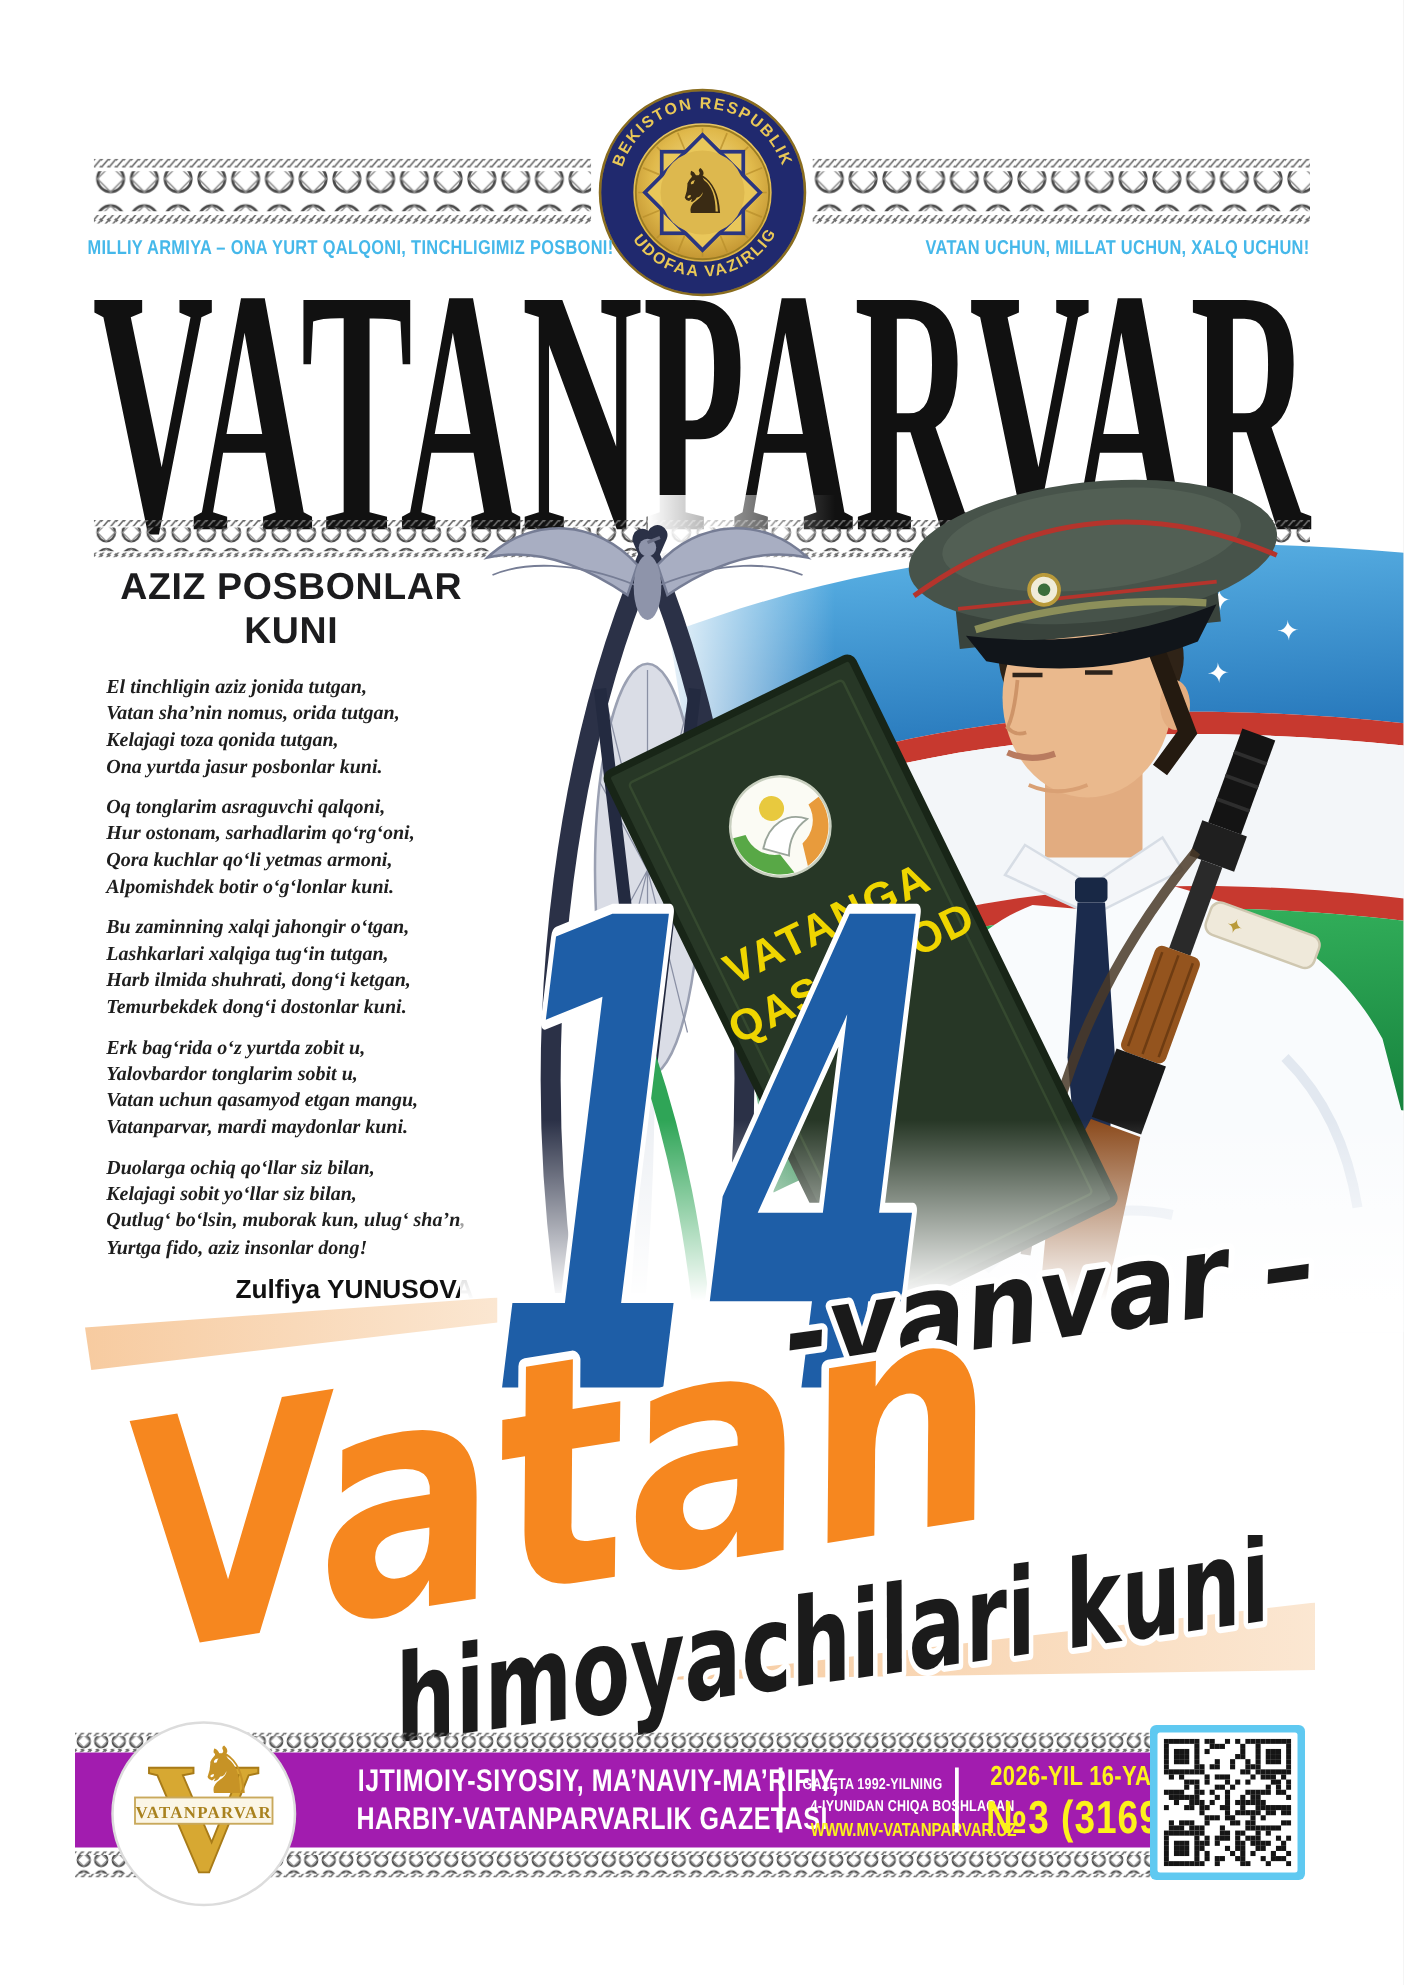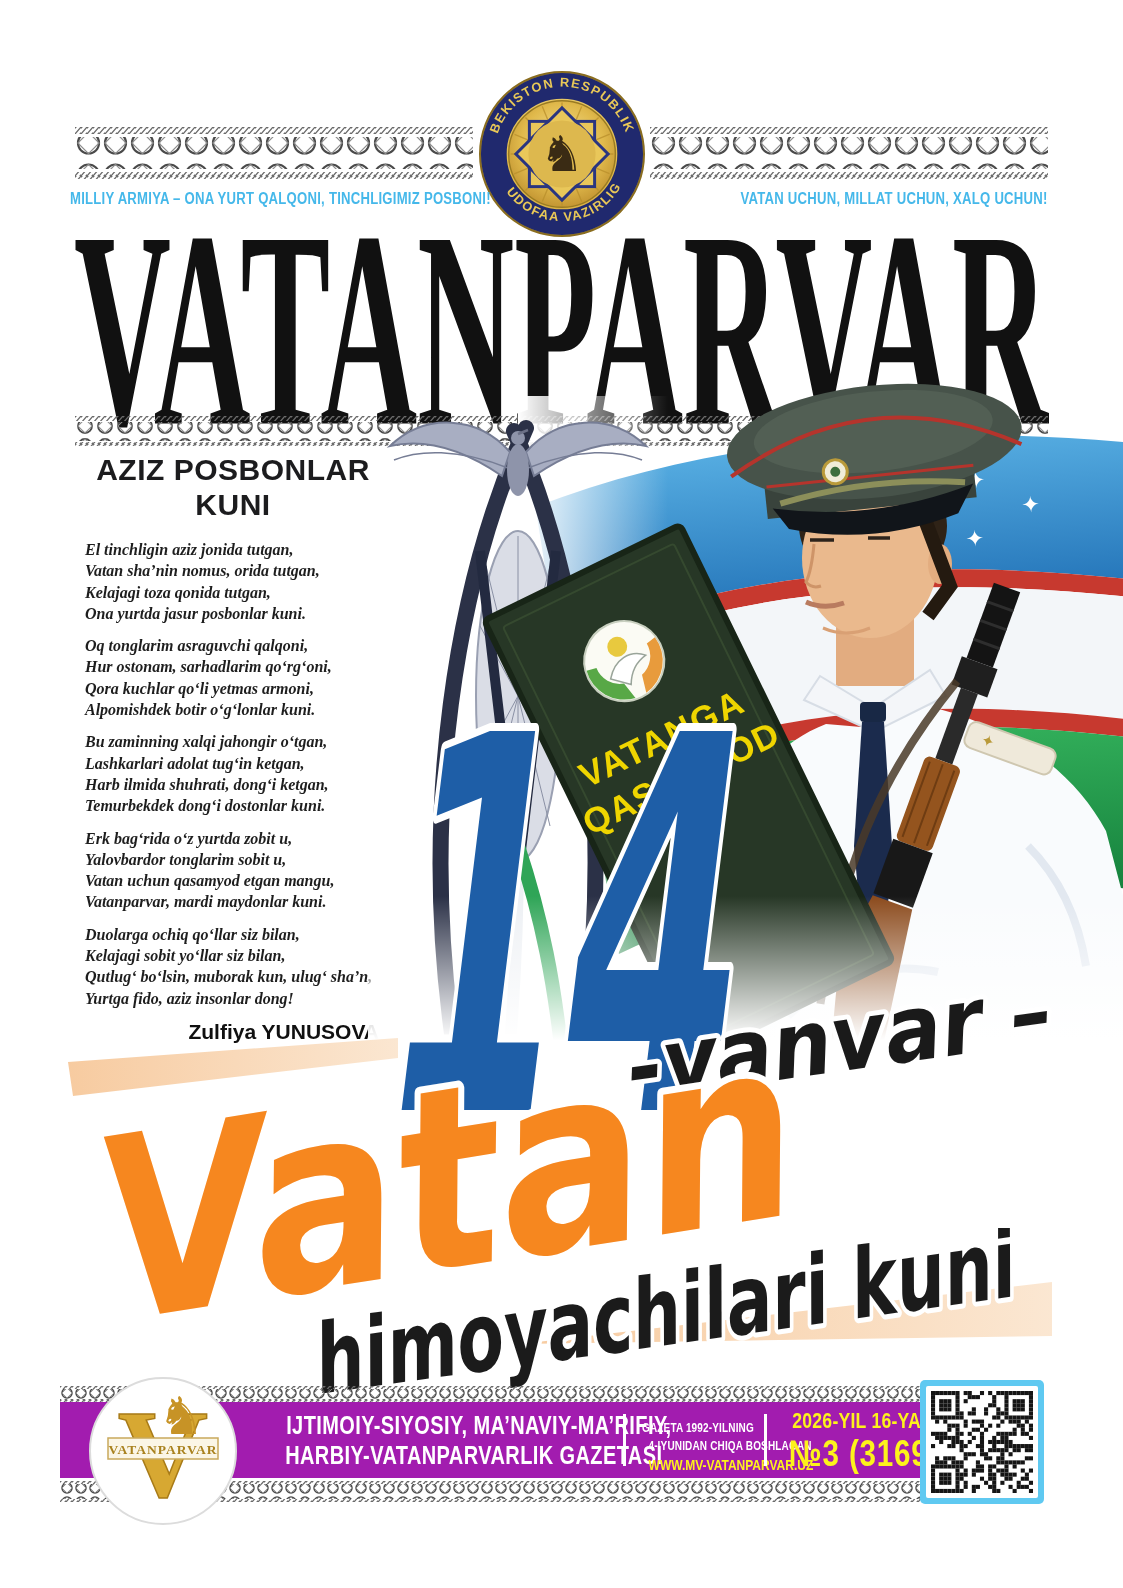--- a/index.html
+++ b/index.html
@@ -135,21 +135,21 @@
       <span class="poem-line">Ona yurtda jasur posbonlar kuni.</span>
     </div>
     <div class="stanza">
       <span class="poem-line">Oq tonglarim asraguvchi qalqoni,</span>
       <span class="poem-line">Hur ostonam, sarhadlarim qo‘rg‘oni,</span>
       <span class="poem-line">Qora kuchlar qo‘li yetmas armoni,</span>
       <span class="poem-line">Alpomishdek botir o‘g‘lonlar kuni.</span>
     </div>
     <div class="stanza">
       <span class="poem-line">Bu zaminning xalqi jahongir o‘tgan,</span>
-      <span class="poem-line">Lashkarlari adolat tug‘in ketgan,</span>
+      <span class="poem-line">Lashkarlari xalqiga tug‘in tutgan,</span>
       <span class="poem-line">Harb ilmida shuhrati, dong‘i ketgan,</span>
       <span class="poem-line">Temurbekdek dong‘i dostonlar kuni.</span>
     </div>
     <div class="stanza">
       <span class="poem-line">Erk bag‘rida o‘z yurtda zobit u,</span>
       <span class="poem-line">Yalovbardor tonglarim sobit u,</span>
       <span class="poem-line">Vatan uchun qasamyod etgan mangu,</span>
       <span class="poem-line">Vatanparvar, mardi maydonlar kuni.</span>
     </div>
     <div class="stanza">

